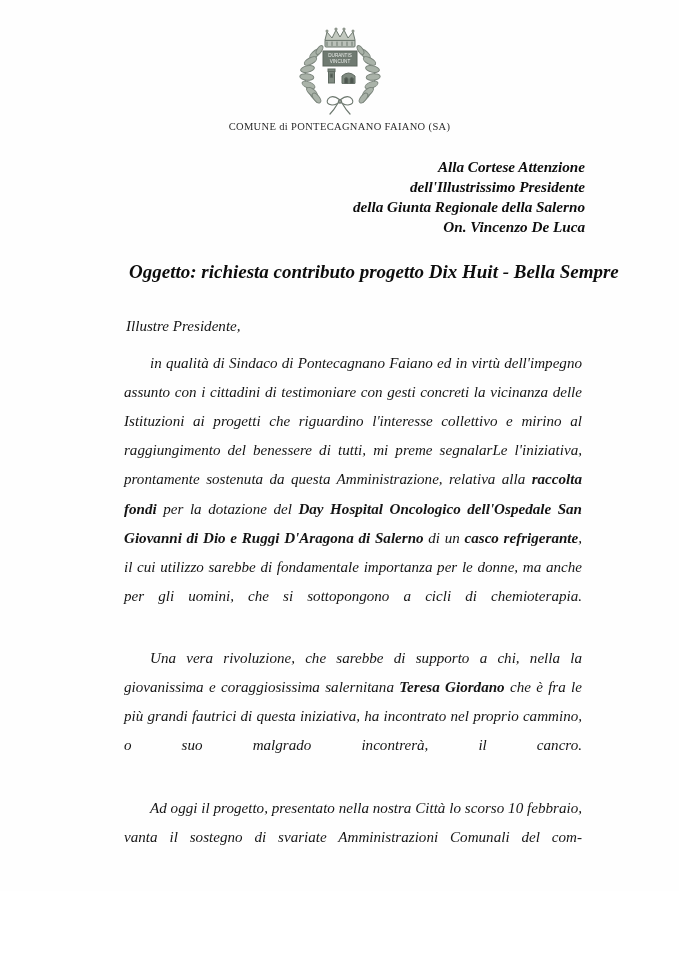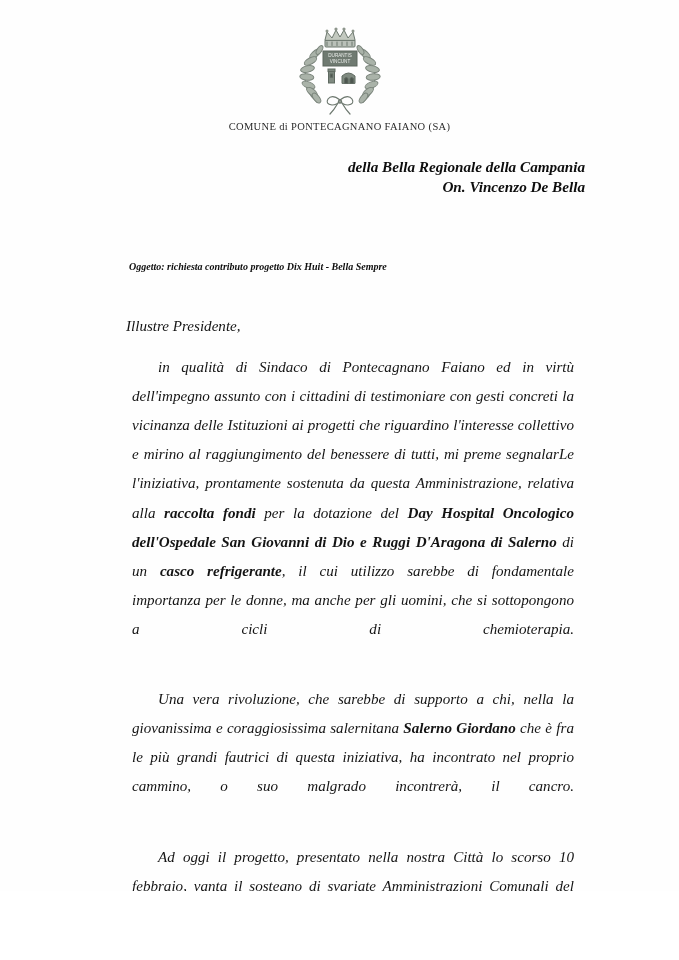--- a/index.html
+++ b/index.html
@@ -56,41 +56,41 @@
   }
 
   
   .subject {
     position: absolute;
     top: 261px;
     left: 129px;
     width: 470px;
     font-style: italic;
     font-weight: bold;
-    font-size: 10px;
+    font-size: 19px;
     color: #0d0d0d;
     white-space: nowrap;
   }
 
   
   .body-text {
     position: absolute;
     top: 312px;
     left: 120px;
     width: 466px;
     font-style: italic;
     font-size: 15.1px;
     line-height: 29.1px;
     color: #141414;
   }
   .salutation {
     margin: 0 0 8px 6px;
   }
   .para {
-    margin: 12px;
+    margin: 4px;
     text-align: justify;
     text-justify: inter-word;
     text-indent: 26px;
   }
   .para b { font-weight: bold; }
   
   .para::after {
     content: "";
     display: inline-block;
     width: 100%;
@@ -194,34 +194,36 @@
         </g>
       </g>
     </svg>
 
     <div class="comune-line">
       <span>COMUNE di PONTECAGNANO FAIANO (SA)</span>
     </div>
   </div>
 
   <div class="addressee">
-    <div>della Bella Regionale della Campania</div>
-    <div>On. Vincenzo De Bella</div>
+    <div>Alla Cortese Attenzione</div>
+    <div>dell'Illustrissimo Presidente</div>
+    <div>della Giunta Regionale della Salerno</div>
+    <div>On. Vincenzo De Luca</div>
   </div>
 
   <div class="subject">Oggetto: richiesta contributo progetto Dix Huit - Bella Sempre</div>
 
   <div class="body-text">
 
     <p class="salutation">Illustre Presidente,</p>
 
     <p class="para"><span>in qualità di Sindaco di Pontecagnano Faiano ed in virtù dell'impegno assunto con i cittadini di testimoniare con gesti concreti la vicinanza delle Istituzioni ai progetti che riguardino l'interesse collettivo e mirino al raggiungimento del benessere di tutti, mi preme segnalarLe l'iniziativa, prontamente sostenuta da questa Amministrazione, relativa alla </span><b>raccolta fondi</b><span> per la dotazione del </span><b>Day Hospital Oncologico dell'Ospedale San Giovanni di Dio e Ruggi D'Aragona di Salerno</b><span> di un </span><b>casco refrigerante</b><span>, il cui utilizzo sarebbe di fondamentale importanza per le donne, ma anche per gli uomini, che si sottopongono a cicli di chemioterapia.</span></p>
 
 
-    <p class="para"><span>Una vera rivoluzione, che sarebbe di supporto a chi, nella la giovanissima e coraggiosissima salernitana </span><b>Salerno Giordano</b><span> che è fra le più grandi fautrici di questa iniziativa, ha incontrato nel proprio cammino, o suo malgrado incontrerà, il cancro.</span></p>
+    <p class="para"><span>Una vera rivoluzione, che sarebbe di supporto a chi, nella la giovanissima e coraggiosissima salernitana </span><b>Teresa Giordano</b><span> che è fra le più grandi fautrici di questa iniziativa, ha incontrato nel proprio cammino, o suo malgrado incontrerà, il cancro.</span></p>
 
     <p class="para">Ad oggi il progetto, presentato nella nostra Città lo scorso 10 febbraio, vanta il sostegno di svariate Amministrazioni Comunali del com-</p>
   </div>
 
   <div class="scan-artifact"></div>
   <div class="scan-artifact2"></div>
 
 </div>
 
 </body></html>

